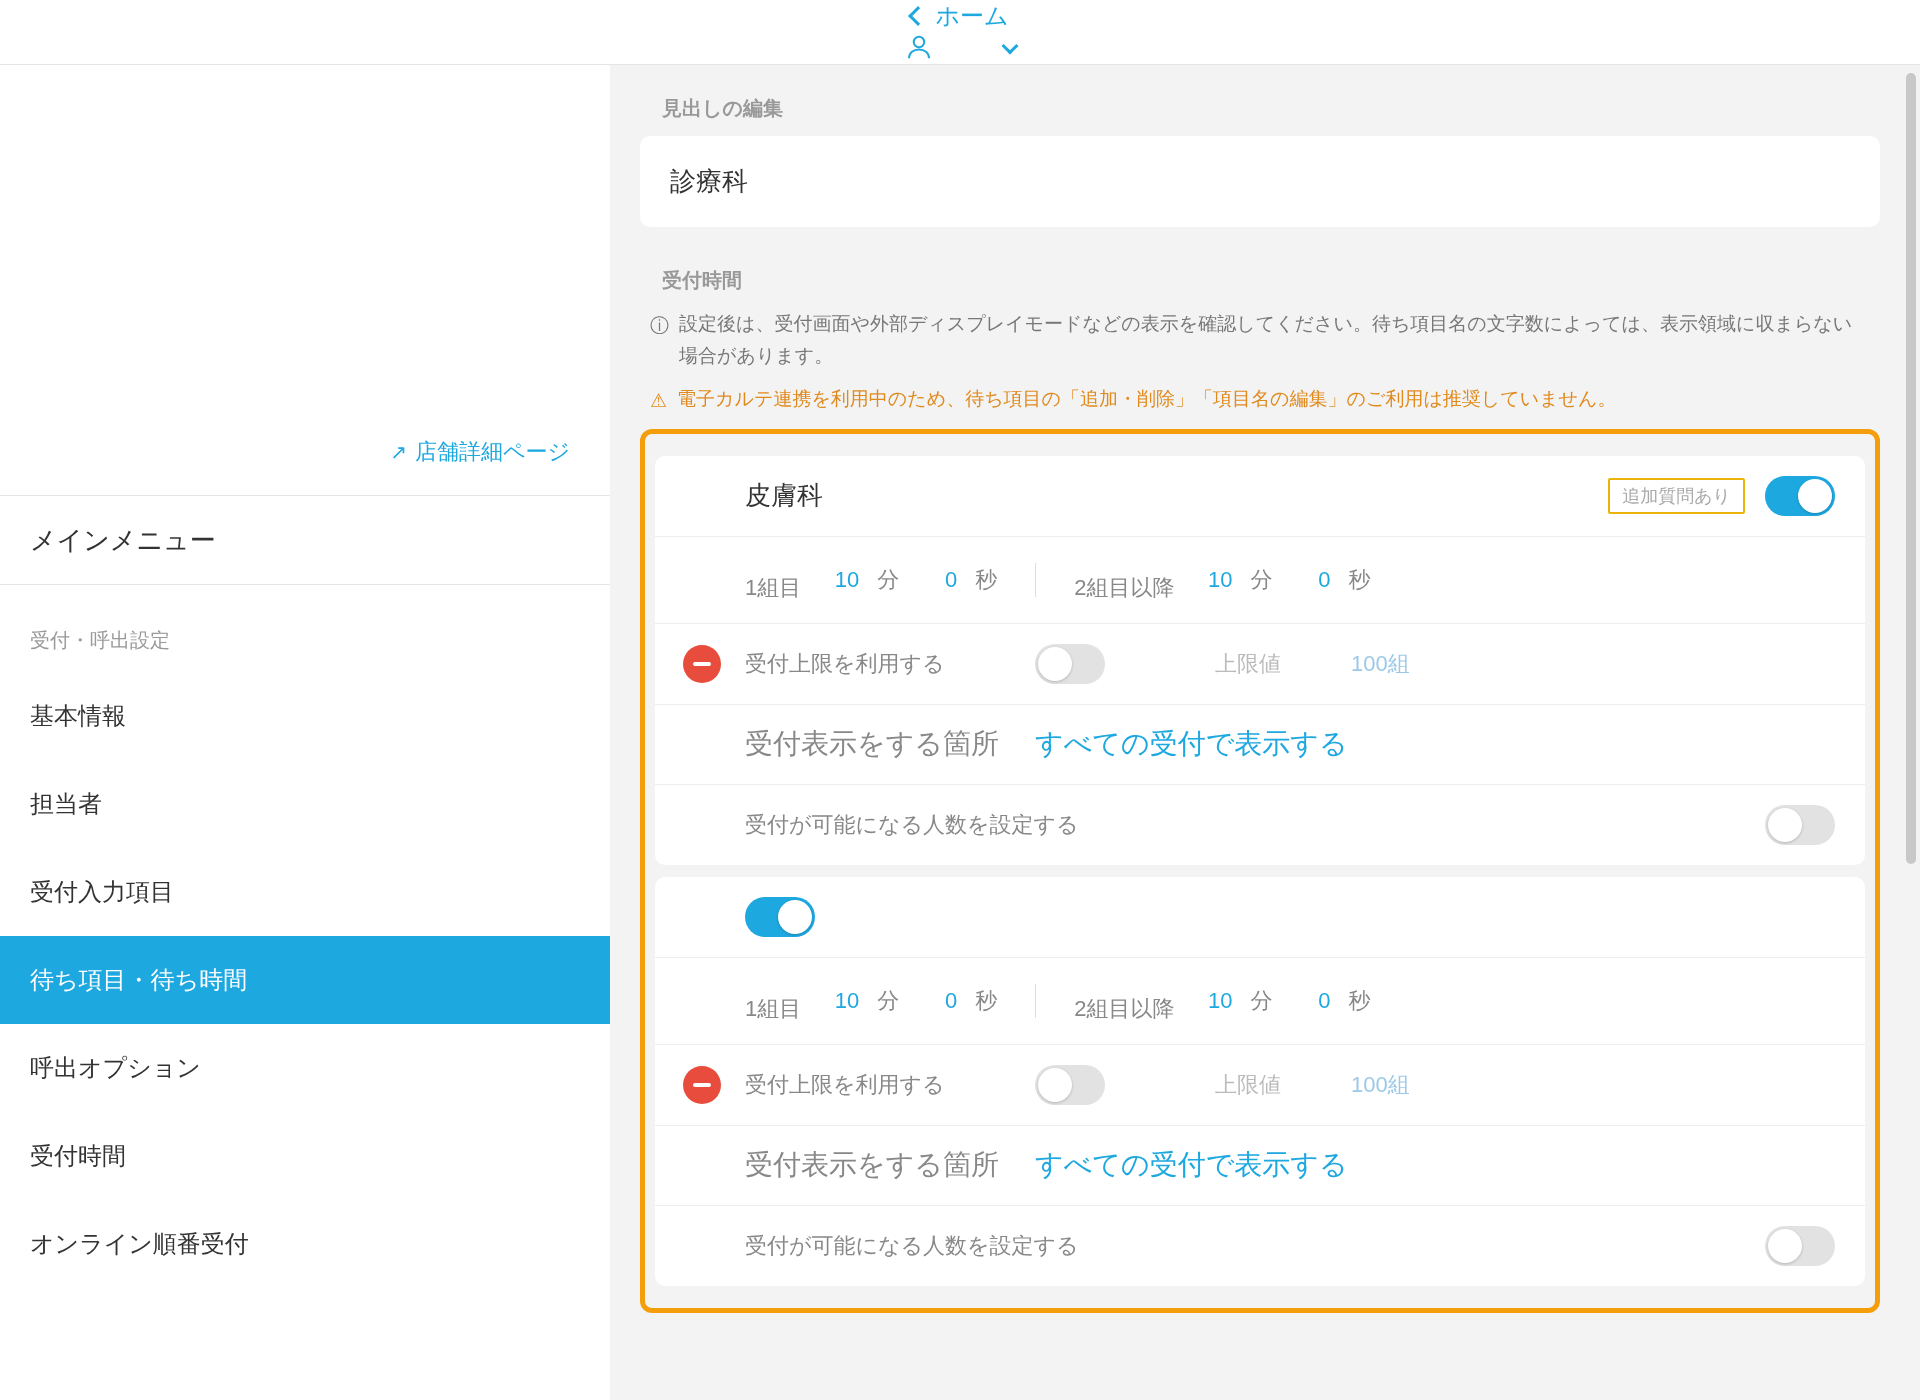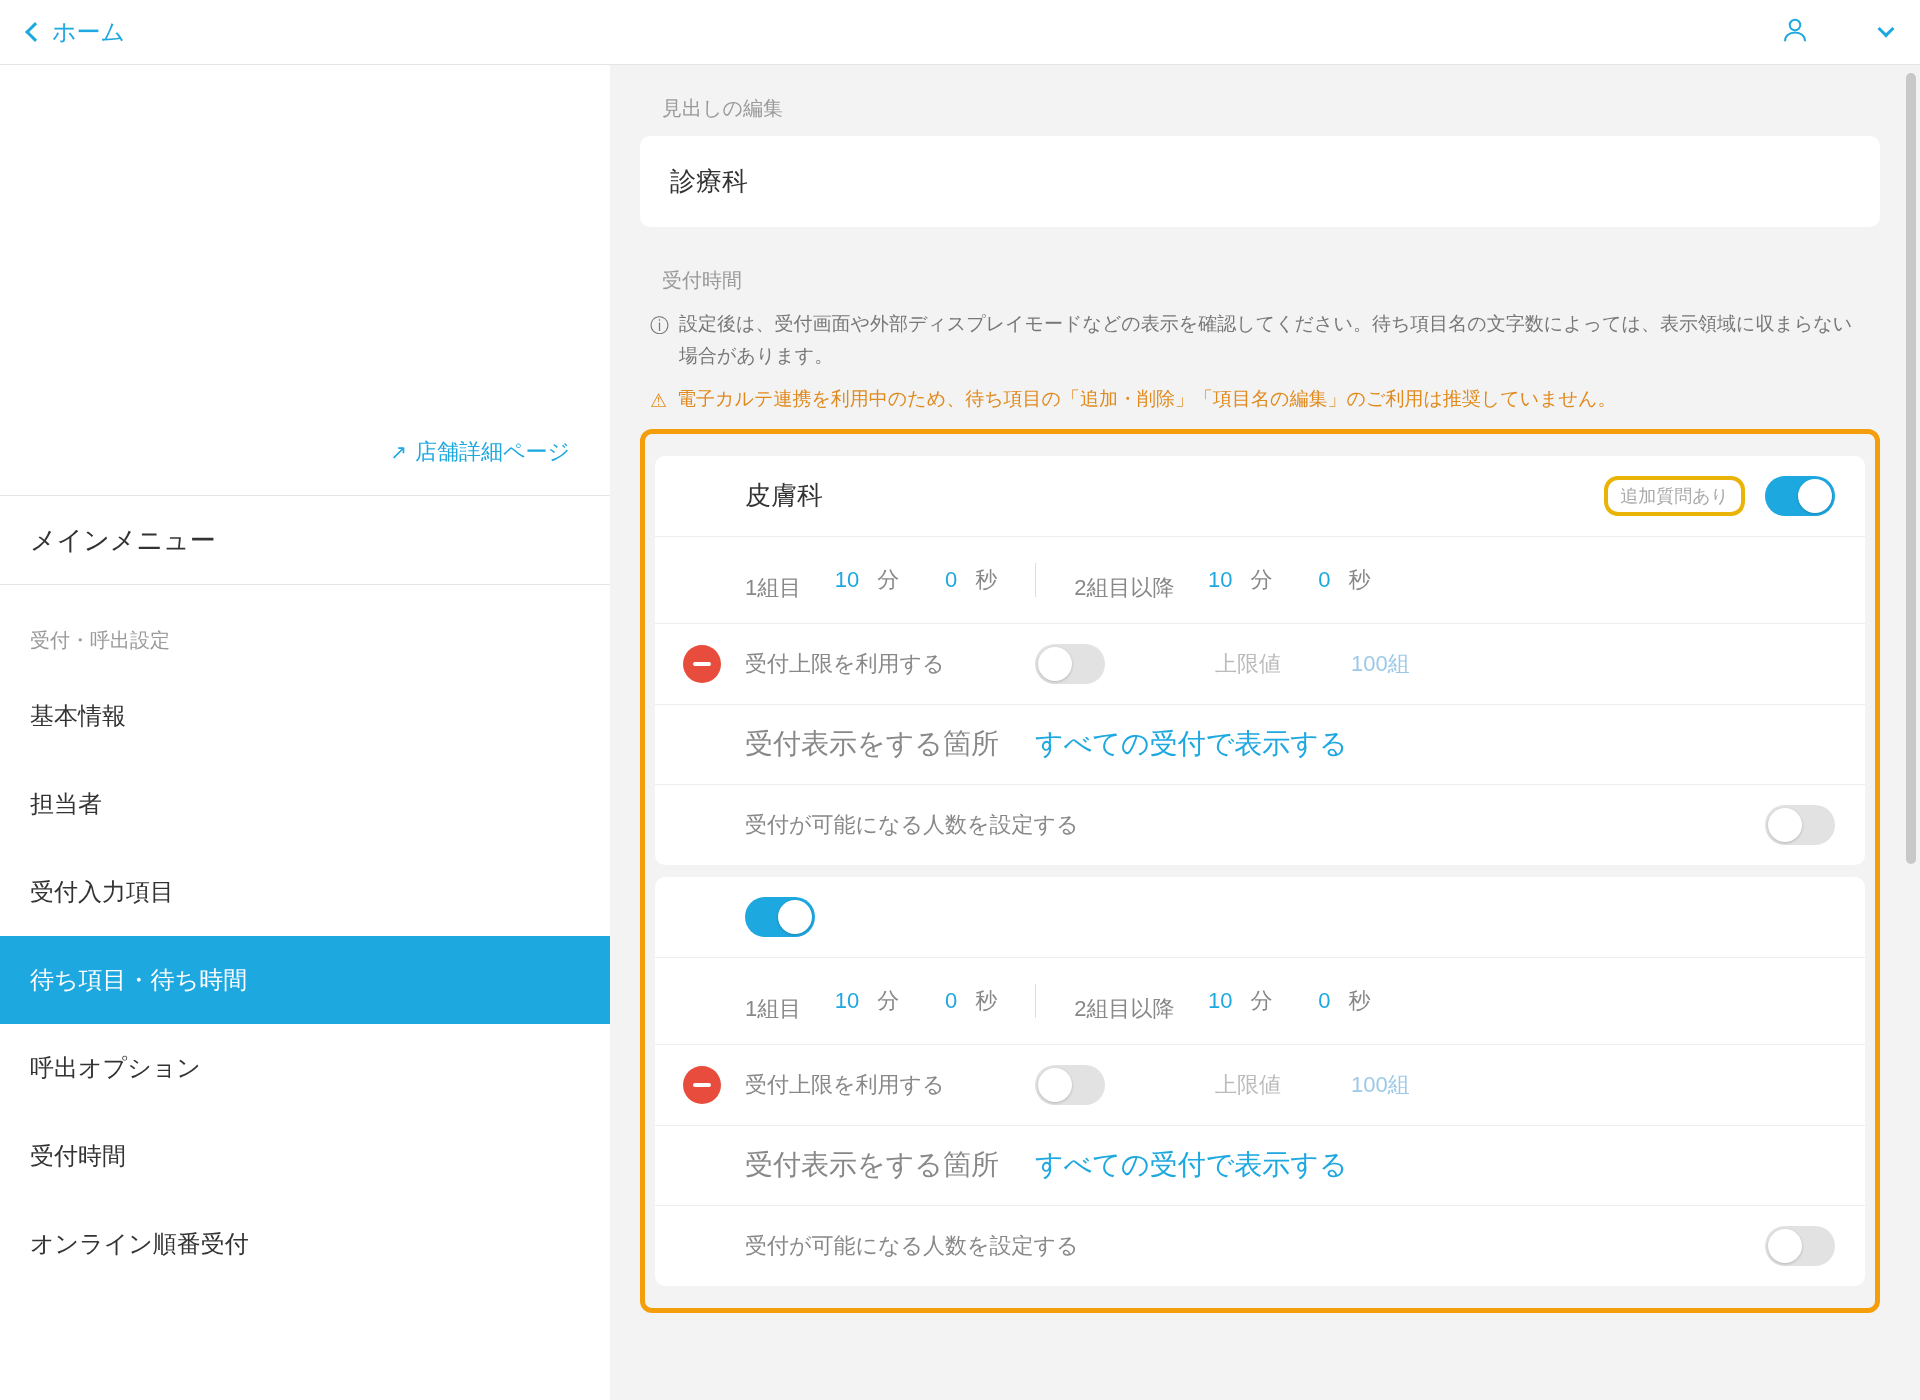--- a/index.html
+++ b/index.html
@@ -1,18 +1,18 @@
 <!DOCTYPE html>
 <html><head>
 <meta charset="utf-8">
 <style>
 * { box-sizing: border-box; margin: 0; padding: 0; }
 body { font-family: -apple-system, "Hiragino Sans", "Hiragino Kaku Gothic ProN", sans-serif; background: #fff; color: #333; }
 .root { width: 1920px; height: 1400px; display: flex; flex-direction: column; }
-.topbar { height: 65px; border-bottom: 1px solid #e5e5e5; display: flex; align-items: center; padding: 0 28px; justify-content: space-between; }
+.topbar { height: 65px; border-bottom: 1px solid #e5e5e5; display: flex; align-items: center; padding: 0 28px; justify-content: space-between; flex-direction: column; }
 .topbar-left { display: flex; align-items: center; gap: 10px; color: #1ea8e0; font-size: 24px; cursor: pointer; }
 .topbar-right { display: flex; align-items: center; gap: 70px; color: #1ea8e0; }
 .chev-left { width: 14px; height: 14px; border-left: 3px solid #1ea8e0; border-bottom: 3px solid #1ea8e0; transform: rotate(45deg); }
 .chev-down { width: 12px; height: 12px; border-right: 3px solid #1ea8e0; border-bottom: 3px solid #1ea8e0; transform: rotate(45deg); margin-top: -6px; }
 .user-icon svg { width: 30px; height: 30px; }
 .body { flex: 1; display: flex; min-height: 0; }
 .sidebar { width: 610px; background: #fff; display: flex; flex-direction: column; }
 .sidebar-upper { flex: 0 0 430px; position: relative; }
 .store-link { position: absolute; bottom: 28px; right: 40px; color: #1ea8e0; font-size: 22px; display: flex; align-items: center; gap: 8px; cursor: pointer; }
 .ext-icon { font-size: 20px; }
@@ -22,33 +22,33 @@
 .side-item.active { background: #1ea8e0; color: #fff; }
 .content { flex: 1; background: #f3f3f3; display: flex; flex-direction: column; min-width: 0; }
 .content-header { height: 82px; background: #fff; border-bottom: 1px solid #e5e5e5; display: flex; align-items: center; padding: 0 30px; position: relative; }
 .hdr-close { color: #1ea8e0; font-size: 24px; cursor: pointer; }
 .hdr-title { position: absolute; left: 50%; transform: translateX(-50%); font-size: 26px; color: #333; }
 .hdr-right { margin-left: auto; display: flex; align-items: center; gap: 40px; }
 .hdr-reorder { color: #1ea8e0; font-size: 24px; cursor: pointer; }
 .hdr-save { color: #1ea8e0; font-size: 26px; font-weight: 700; cursor: pointer; }
 .content-scroll { flex: 1; overflow: auto; padding: 20px 20px 20px 30px; }
 .scroll-inner { padding-right: 20px; }
-.sect-label { color: #999; font-size: 20px; margin: 10px 0 14px 22px; }
+.sect-label { color: #999; font-size: 20px; margin: 10px 0 14px 22px; font-weight: bold; }
 .heading-input { background: #fff; border-radius: 10px; padding: 28px 30px; font-size: 26px; color: #333; margin-bottom: 40px; }
 .info-line { display: flex; gap: 10px; color: #777; font-size: 19px; line-height: 1.7; margin: 0 10px 10px 10px; }
 .info-line.warn { color: #e08a1e; }
 .info-ico { flex: 0 0 auto; margin-top: 2px; }
 .highlight-box { border: 5px solid #f59e0b; border-radius: 12px; padding: 10px; margin-top: 12px; }
 .card { background: #fff; border-radius: 10px; margin: 12px 0; position: relative; }
 .card-row { display: flex; align-items: center; padding: 20px 30px 20px 90px; min-height: 80px; }
 .card-row + .card-row { border-top: 1px solid #eee; }
 .delete-btn { position: absolute; left: 28px; top: 50%; transform: translateY(-50%); width: 38px; height: 38px; border-radius: 50%; background: #e74c3c; display: flex; align-items: center; justify-content: center; cursor: pointer; }
 .delete-btn::after { content: ""; width: 18px; height: 4px; background: #fff; border-radius: 2px; }
 .row-title { font-size: 26px; color: #333; flex: 1; }
-.badge { border: 4px solid #eab308; color: #aaa; font-size: 18px; padding: 4px 12px; border-radius: 14px; margin-right: 20px; }
+.badge { border: 2px solid #eab308; color: #aaa; font-size: 18px; padding: 4px 12px; border-radius: 2px; margin-right: 20px; }
 .toggle { width: 70px; height: 40px; border-radius: 20px; position: relative; cursor: pointer; }
 .toggle.on { background: #1ea8e0; }
 .toggle.off { background: #e2e2e2; }
 .toggle .knob { position: absolute; top: 3px; width: 34px; height: 34px; border-radius: 50%; background: #fff; box-shadow: 0 1px 3px rgba(0,0,0,.2); }
 .toggle.on .knob { right: 3px; }
 .toggle.off .knob { left: 3px; }
 .time-row { display: flex; align-items: center; gap: 18px; font-size: 22px; }
 .tm-label { color: #888; margin-top: 16px; }
 .tm-val { color: #1ea8e0; width: 40px; text-align: right; }
 .tm-unit { color: #888; }

